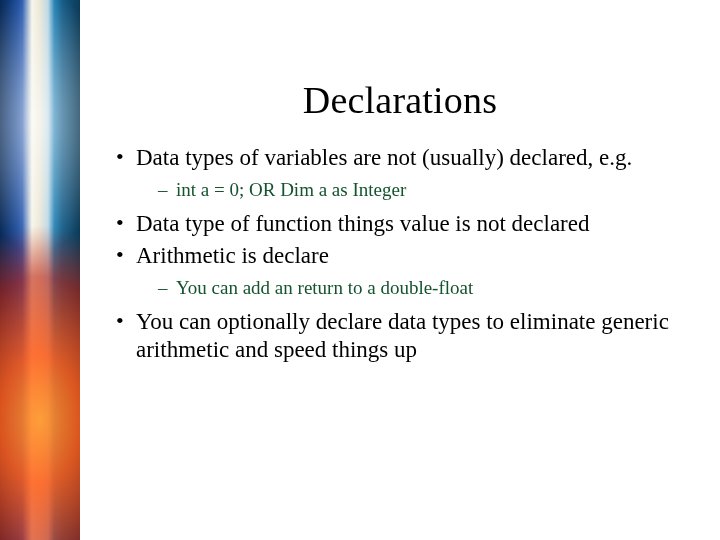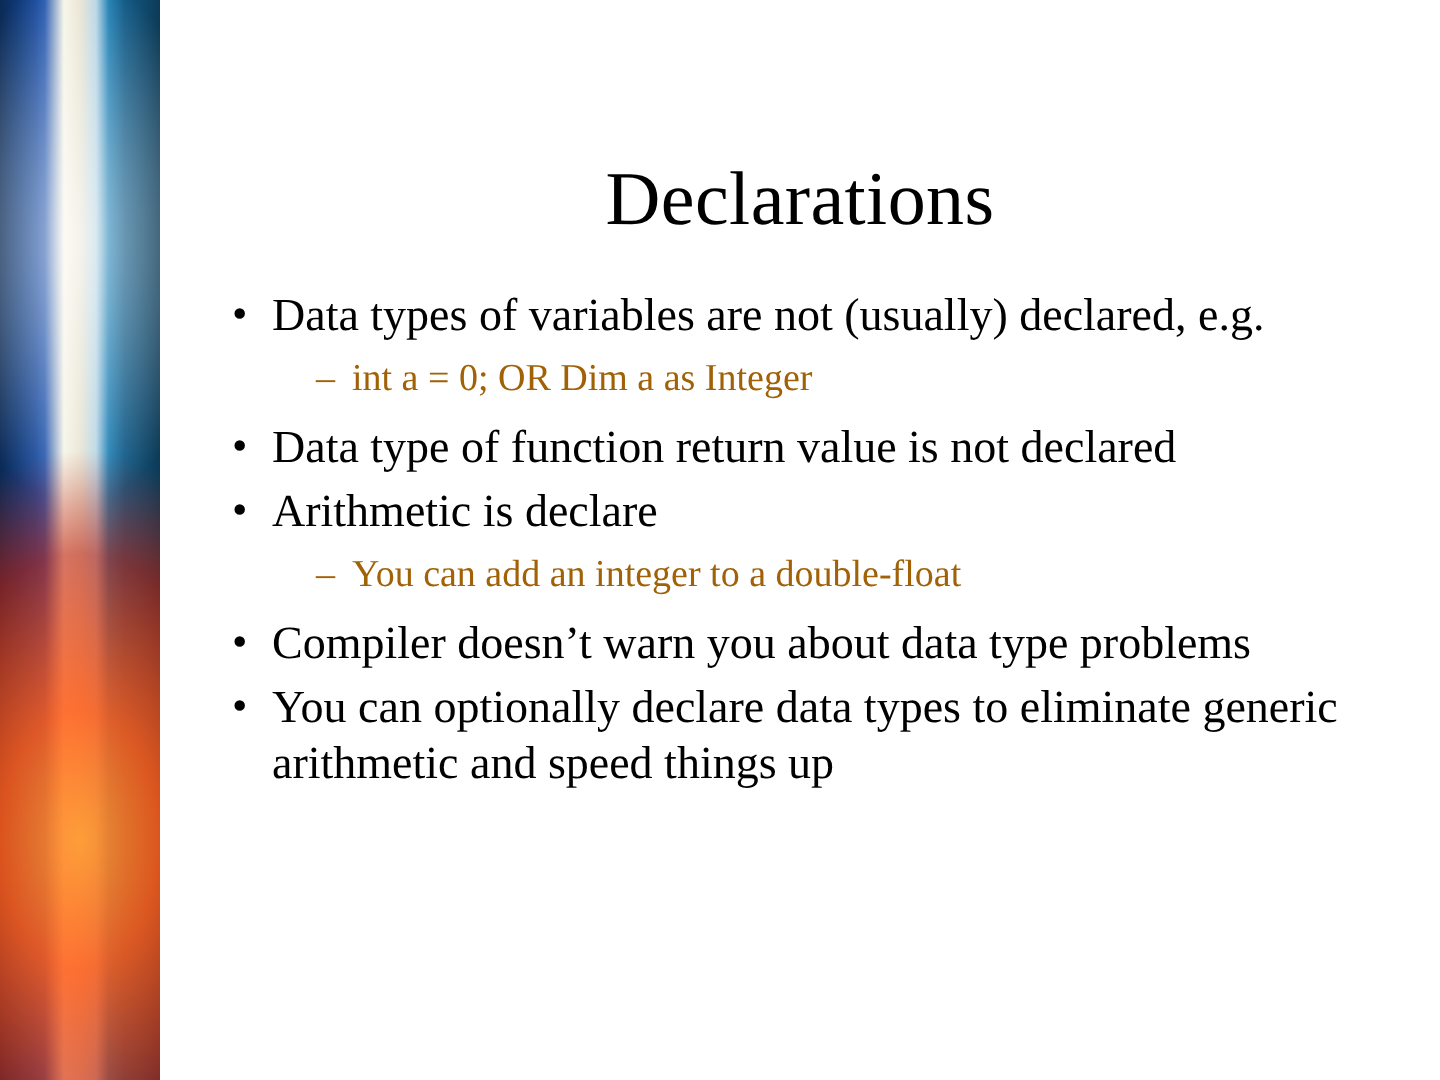--- a/index.html
+++ b/index.html
@@ -64,21 +64,21 @@
     font-size: 22px;
     line-height: 1.22;
   }
   ul.level2 {
     list-style: none;
     margin: 6px 0 8px 22px;
   }
   ul.level2 > li {
     font-size: 19px;
     line-height: 1.25;
-    color: #a16207;
+    color: #14532d;
     position: relative;
     padding-left: 18px;
     margin-bottom: 4px;
   }
   ul.level2 > li::before {
     content: "–";
     position: absolute;
     left: 0;
     top: 0;
     font-size: 19px;
@@ -97,30 +97,27 @@
   <ul class="level1">
     <li>
       <span>Data types of variables are not (usually) declared, e.g.</span>
       <ul class="level2">
         <li>
           <span>int a = 0; OR Dim a as Integer</span>
         </li>
       </ul>
     </li>
     <li>
-      <span>Data type of function return value is not declared</span>
+      <span>Data type of function things value is not declared</span>
     </li>
     <li>
       <span>Arithmetic is declare</span>
       <ul class="level2">
         <li>
-          <span>You can add an integer to a double-float</span>
+          <span>You can add an return to a double-float</span>
         </li>
       </ul>
-    </li>
-    <li>
-      <span>Compiler doesn’t warn you about data type problems</span>
     </li>
     <li>
       <span>You can optionally declare data types to eliminate generic arithmetic and speed things up</span>
     </li>
   </ul>
 </div>
 
 </body></html>

